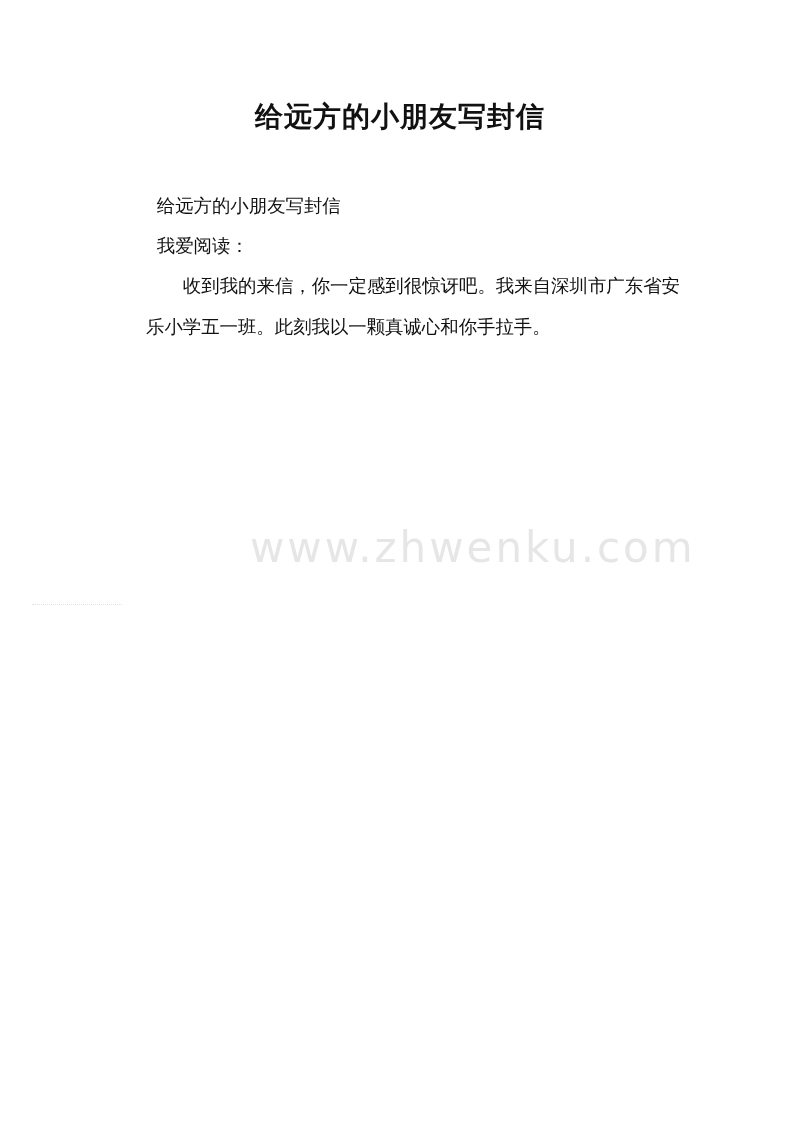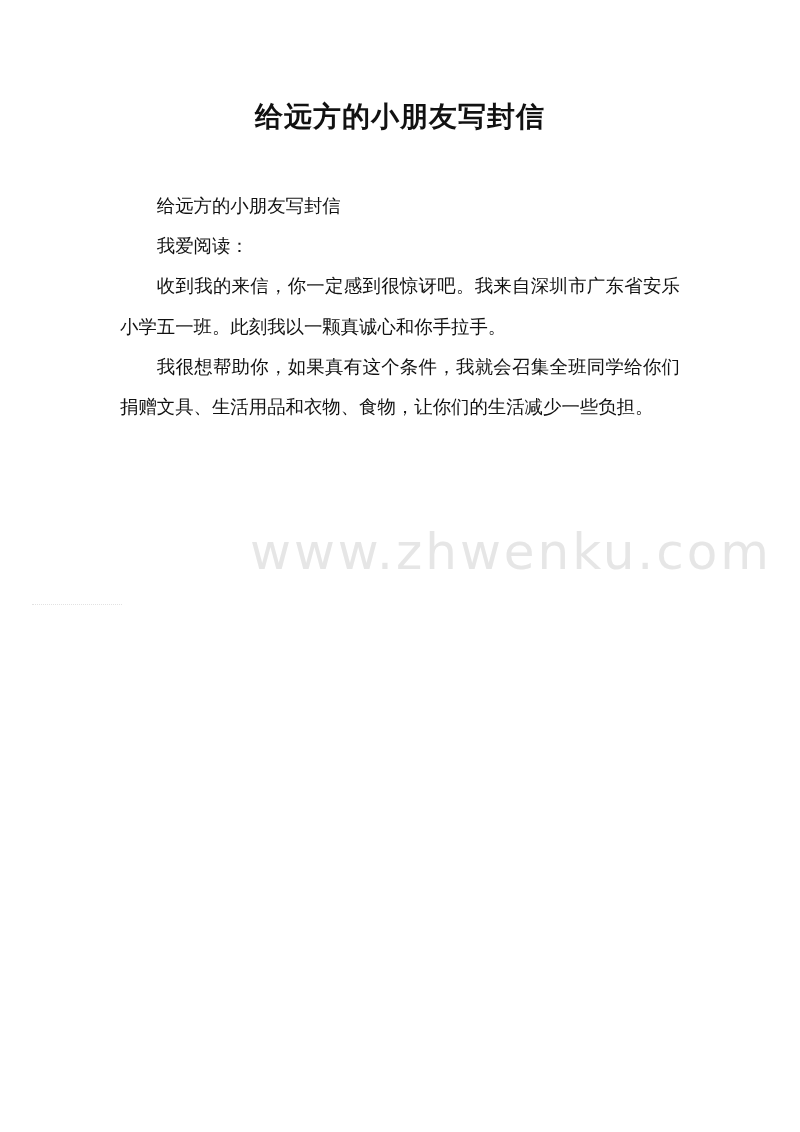--- a/index.html
+++ b/index.html
@@ -4,34 +4,33 @@
 <style>
   html, body { margin:0; padding:0; background:#ffffff; }
   body { width:800px; height:1132px; position:relative; overflow:hidden;
          font-family:"DejaVu Serif","Liberation Serif",serif; color:#111; }
   .title { position:absolute; top:98px; left:0; width:800px; text-align:center;
            font-family:"DejaVu Sans","Liberation Sans",sans-serif; font-weight:bold;
            font-size:28px; letter-spacing:1px; color:#111; }
   .content { position:absolute; top:186px; left:120px; width:560px;
              font-size:18.4px; line-height:40.2px; }
   .para { margin:0; text-align:justify; }
-  .indent { text-indent:2em; }
+  .indent { text-indent:2em;margin-left:26px; }
   .plain-indent { padding-left:2em; }
   .watermark { position:absolute; top:523px; left:250px; font-family:"DejaVu Sans","Liberation Sans",sans-serif;
-               font-size:50px; color:rgba(200,200,200,0.45); letter-spacing:3px; pointer-events:none; }
+               font-size:42px; color:rgba(200,200,200,0.45); letter-spacing:3px; pointer-events:none; }
   .dotline { position:absolute; top:604px; left:32px; width:90px; border-top:1px dotted #e2e2e2; }
 </style>
 </head>
 <body>
 
 <div>
   <div class="title">给远方的小朋友写封信</div>
 
   <div class="watermark">www.zhwenku.com</div>
   <div class="dotline"></div>
 
   <div class="content">
     <p class="para plain-indent">给远方的小朋友写封信</p>
     <p class="para plain-indent">我爱阅读：</p>
     <p class="para indent">收到我的来信，你一定感到很惊讶吧。我来自深圳市广东省安乐小学五一班。此刻我以一颗真诚心和你手拉手。</p>
-    <p class="para indent">我很想帮助你，如果真有这个条件，我就会召集全班同学给你们捐赠文具、生活用品和衣物、食物，让你们的生活减少一些负担。</p>
   </div>
 </div>
 
 </body></html>

